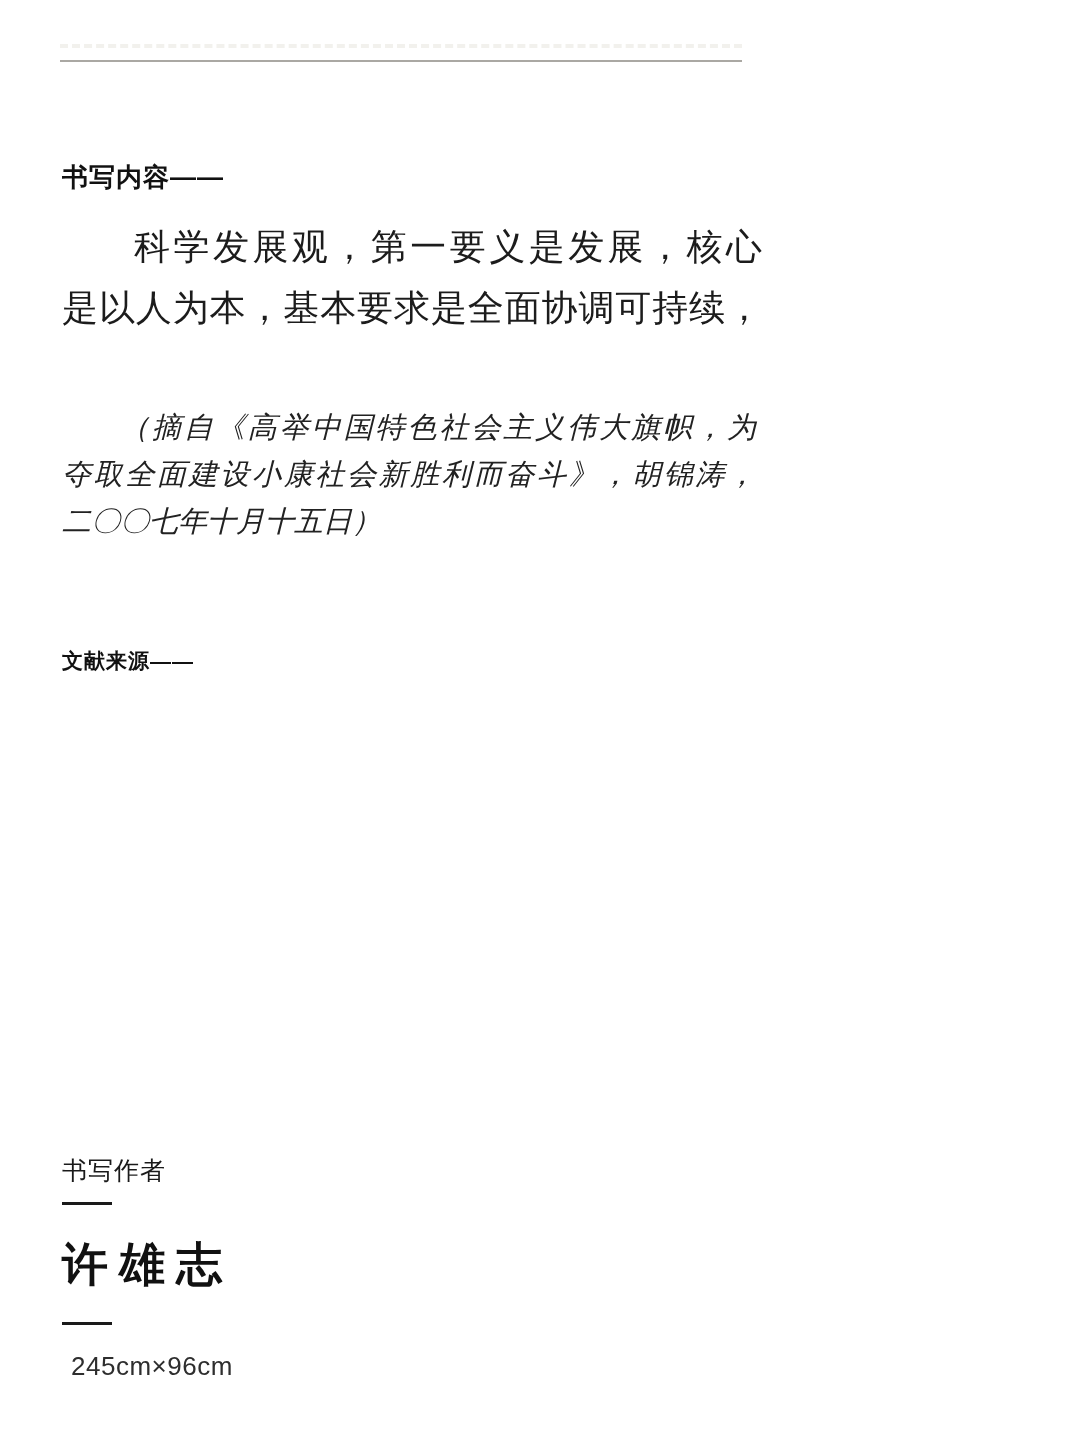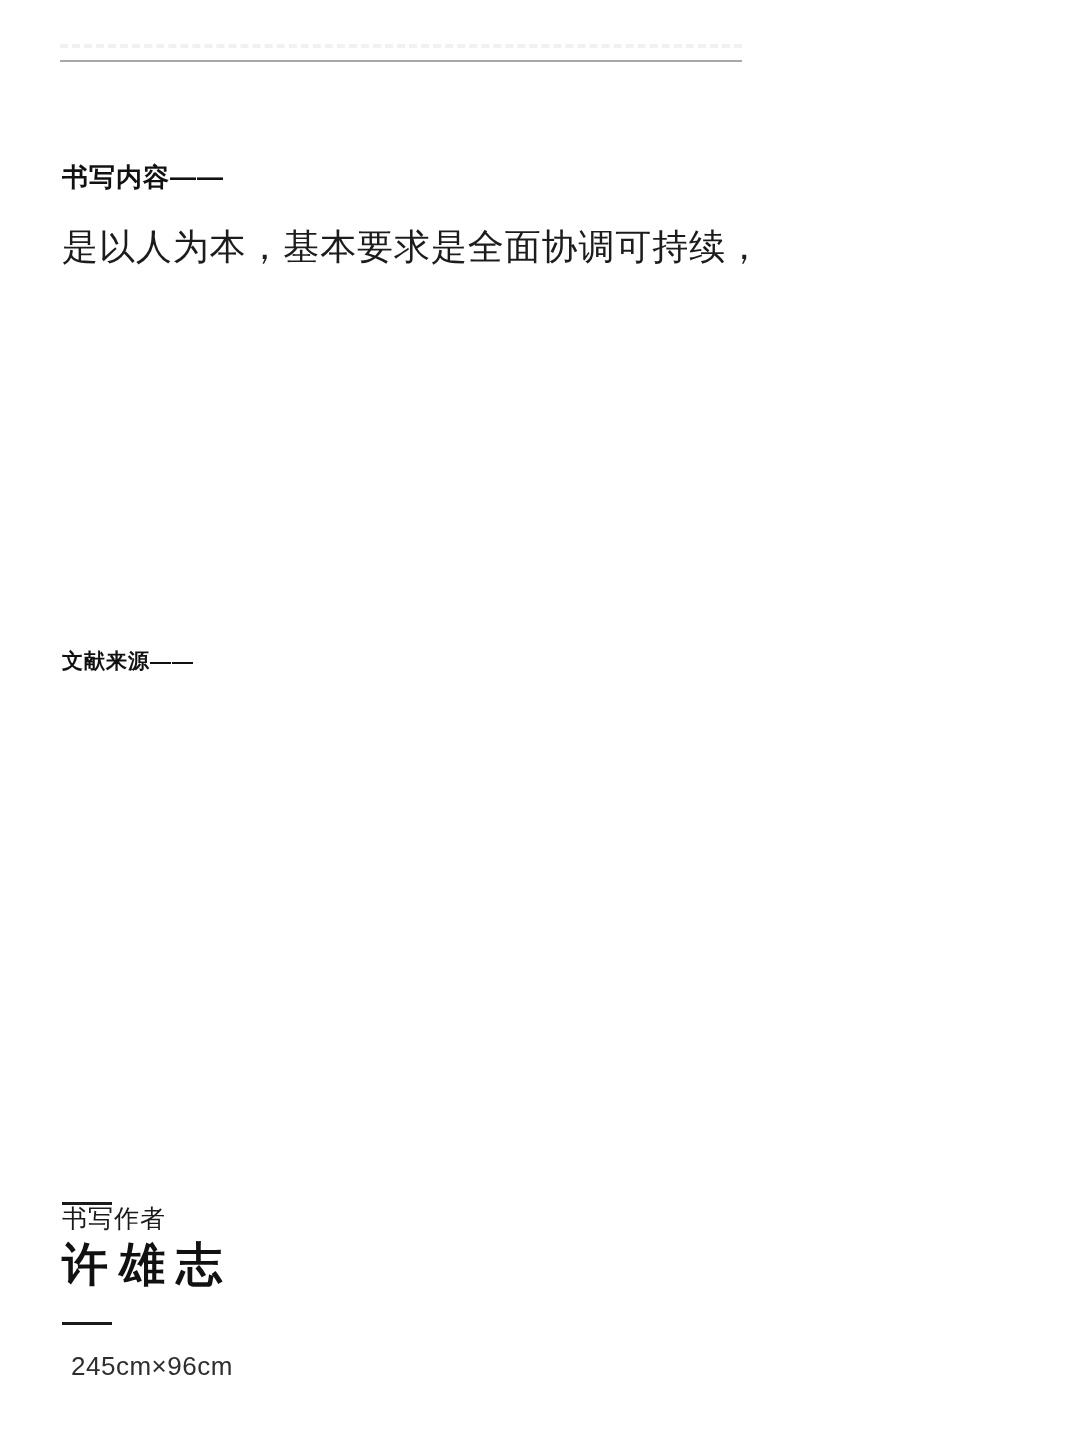--- a/index.html
+++ b/index.html
@@ -31,21 +31,21 @@
   
   .section-heading {
     font-family: "Liberation Sans", sans-serif;
     font-weight: bold;
     color: #111111;
     letter-spacing: 1px;
     white-space: nowrap;
   }
   .content-heading { left: 62px; top: 160px; font-size: 26px; }
   .source-heading  { left: 62px; top: 647px; font-size: 21px; }
-  .author-heading  { left: 62px; top: 1154px; font-size: 25px; font-weight: 500; color: #1a1a1a; margin-top: 48px; }
+  .author-heading  { left: 62px; top: 1154px; font-size: 25px; font-weight: 500; color: #1a1a1a; }
 
   
   .main-body {
     left: 62px; top: 216px; width: 700px;
     font-family: "DejaVu Serif", "Liberation Serif", serif;
     font-size: 36px; line-height: 61px; color: #1c1c1c;
   }
   
   .kai {
     font-family: "DejaVu Serif", "Liberation Serif", serif;
@@ -99,23 +99,29 @@
 <body>
 
 <div class="page">
 
   <div class="abs faint-dashes"></div>
   <div class="abs top-divider"></div>
 
   <div class="abs section-heading content-heading">书写内容——</div>
 
   <div class="abs main-body">
+    <div class="para-line first-indent">科学发展观，第一要义是发展，核心</div>
     <div class="para-line">是以人为本，基本要求是全面协调可持续，</div>
   </div>
 
+  <div class="abs kai citation-body">
+    <div class="para-line first-indent">（摘自《高举中国特色社会主义伟大旗帜，为</div>
+    <div class="para-line">夺取全面建设小康社会新胜利而奋斗》，胡锦涛，</div>
+    <div class="para-line last-line">二〇〇七年十月十五日）</div>
+  </div>
 
   <div class="abs section-heading source-heading">文献来源——</div>
 
   <div class="abs kai source-body">
   </div>
 
   <div class="abs section-heading author-heading">书写作者</div>
 
   <div class="abs short-rule rule-1"></div>
 

